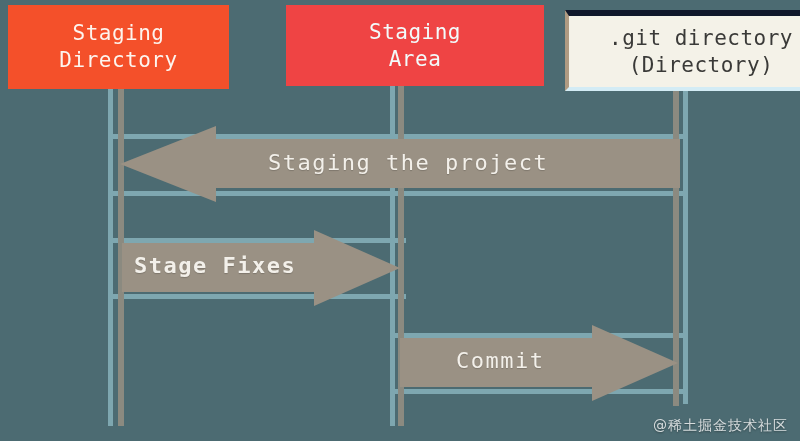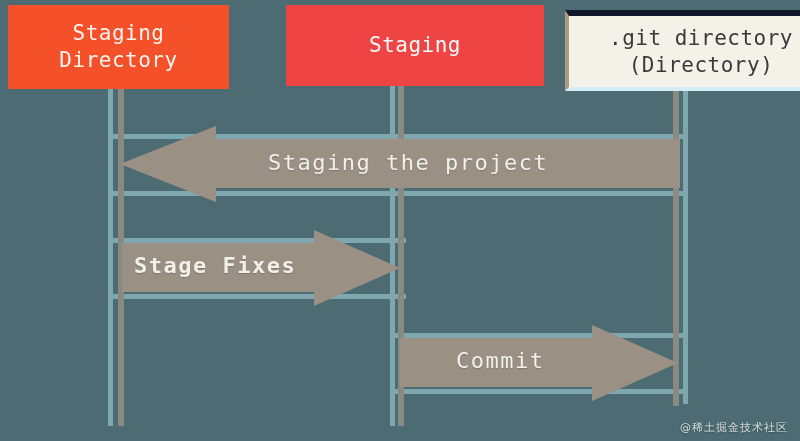--- a/index.html
+++ b/index.html
@@ -104,21 +104,21 @@
     text-shadow: 0 1px 1px rgba(0,0,0,0.18);
   }
 
   
   #watermark {
     position: absolute;
     right: 12px;
     bottom: 6px;
     color: rgba(255,255,255,0.78);
     font-family: "DejaVu Sans", "Liberation Sans", sans-serif;
-    font-size: 11px;
+    font-size: 14px;
     letter-spacing: 1px;
     white-space: nowrap;
     text-shadow: 0 1px 2px rgba(0,0,0,0.35);
   }
 </style>
 </head>
 <body>
 
 <div id="canvas">
 
@@ -158,20 +158,21 @@
   </div>
   <div class="arrow-label" style="left:456px; top:348px;text-align:center;">Commit</div>
 
   <div class="node-box" id="box-working">
     <span class="node-line">Staging</span>
     <span class="node-line">Directory</span>
   </div>
 
   <div class="node-box" id="box-staging">
     <span class="node-line">Staging</span>
+    <span class="node-line">Area</span>
   </div>
 
   <div class="node-box" id="box-repo">
     <span class="node-line">.git directory</span>
     <span class="node-line">(Directory)</span>
   </div>
 
   <div id="watermark">@稀土掘金技术社区</div>
 
 </div>

